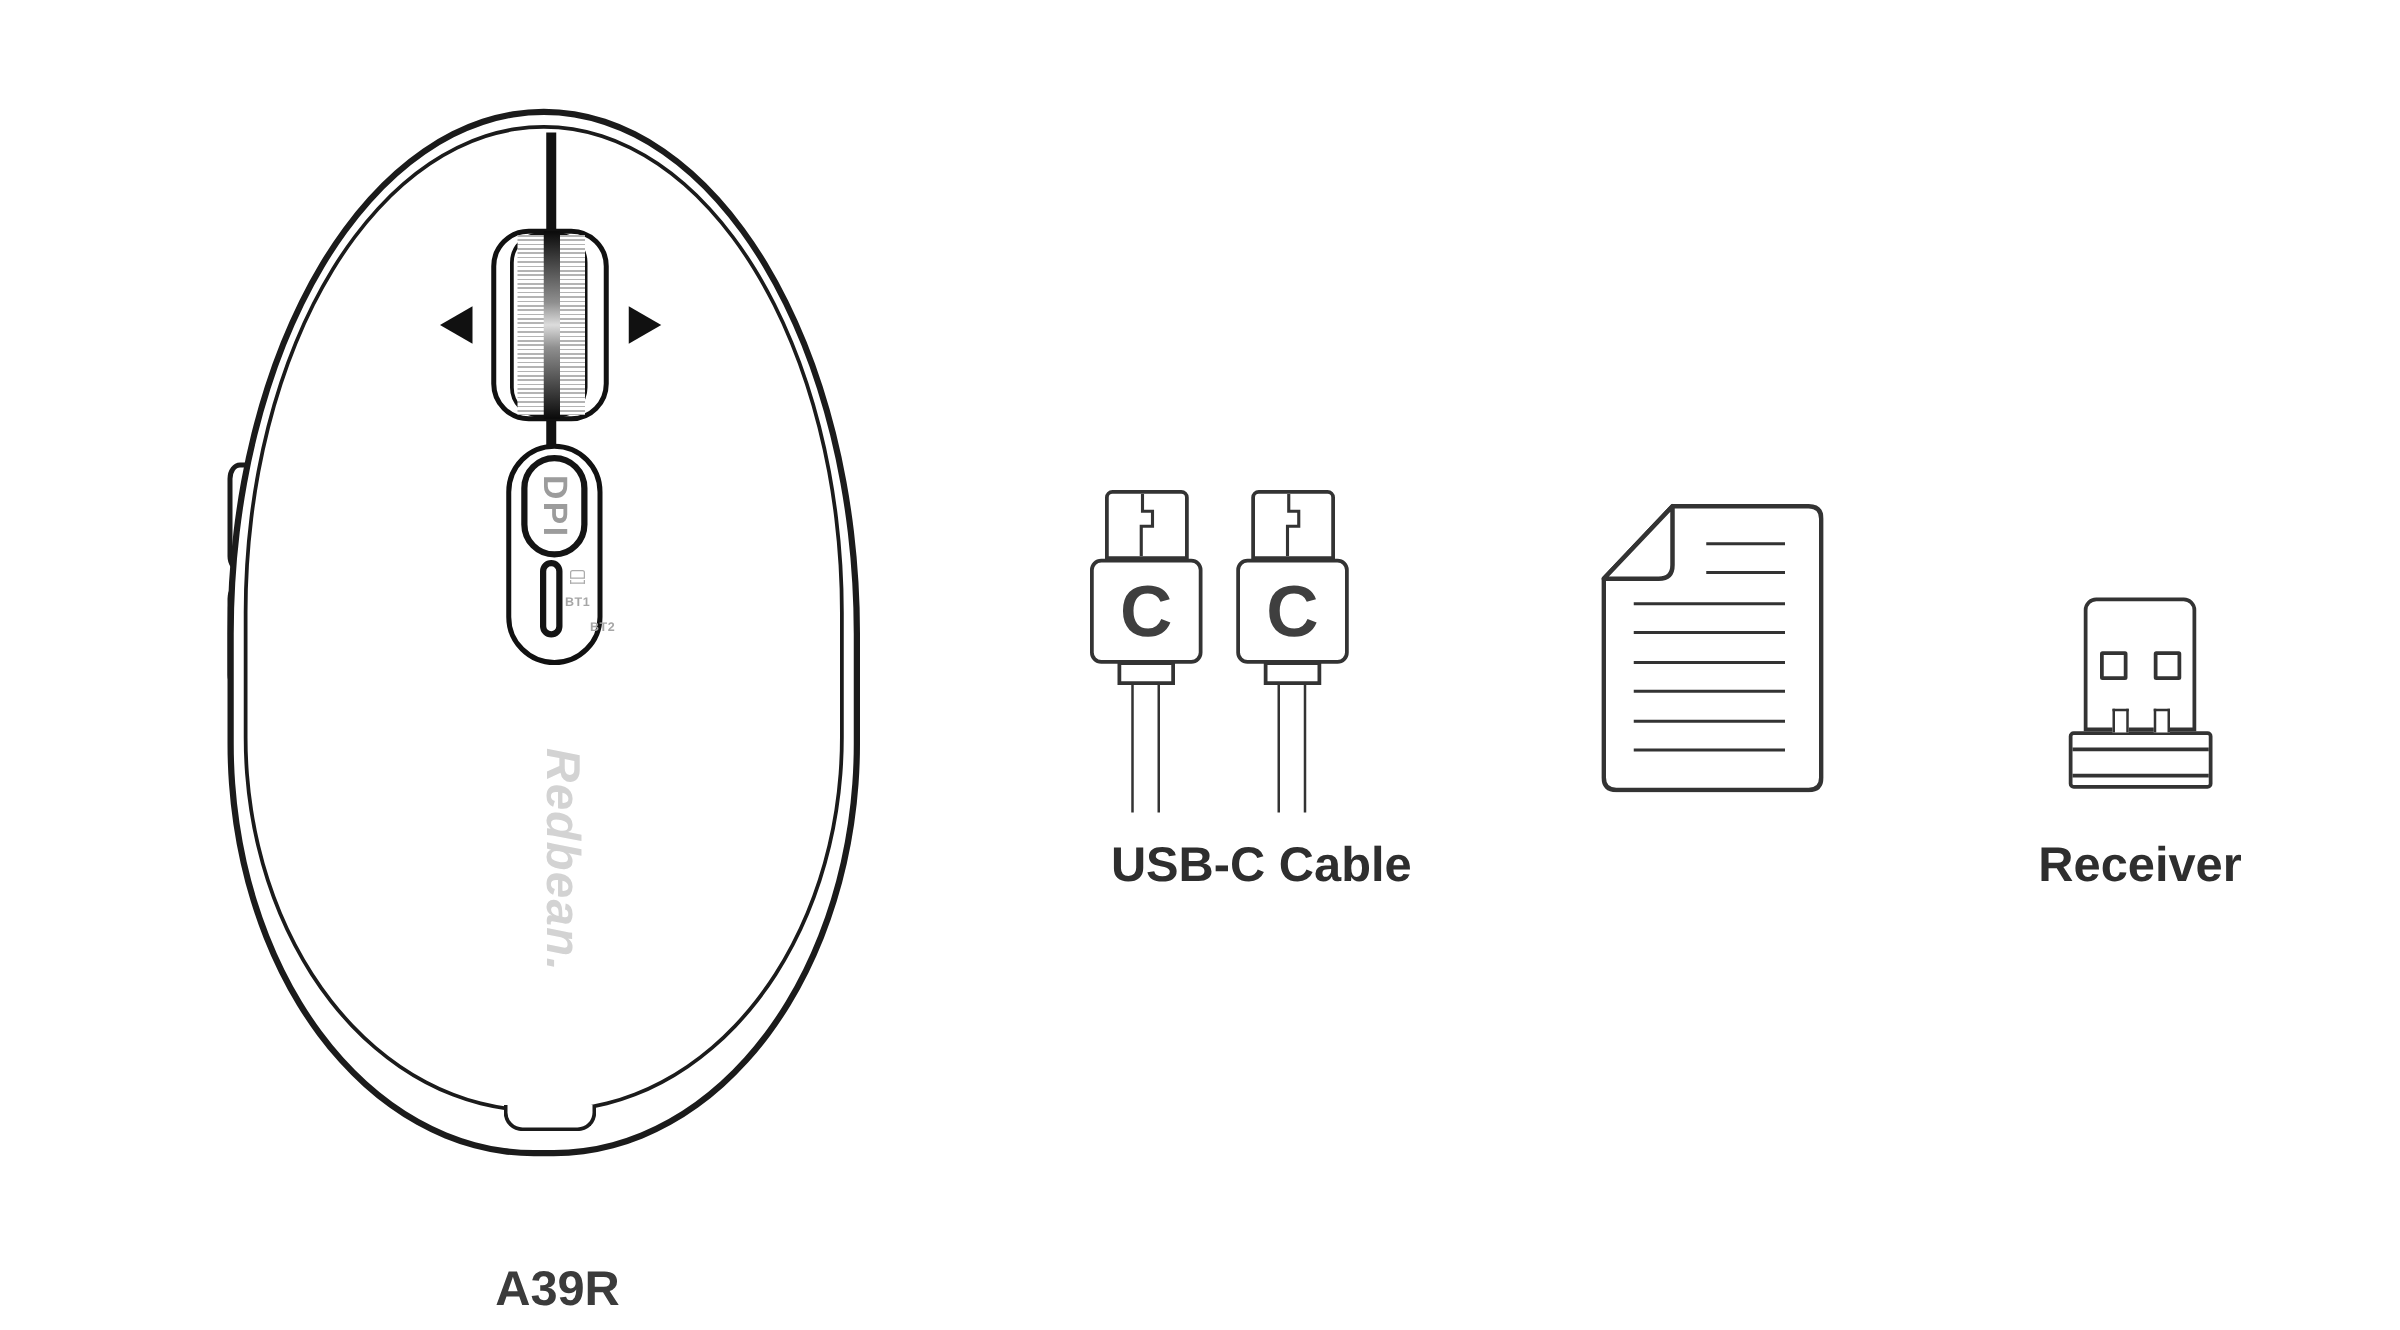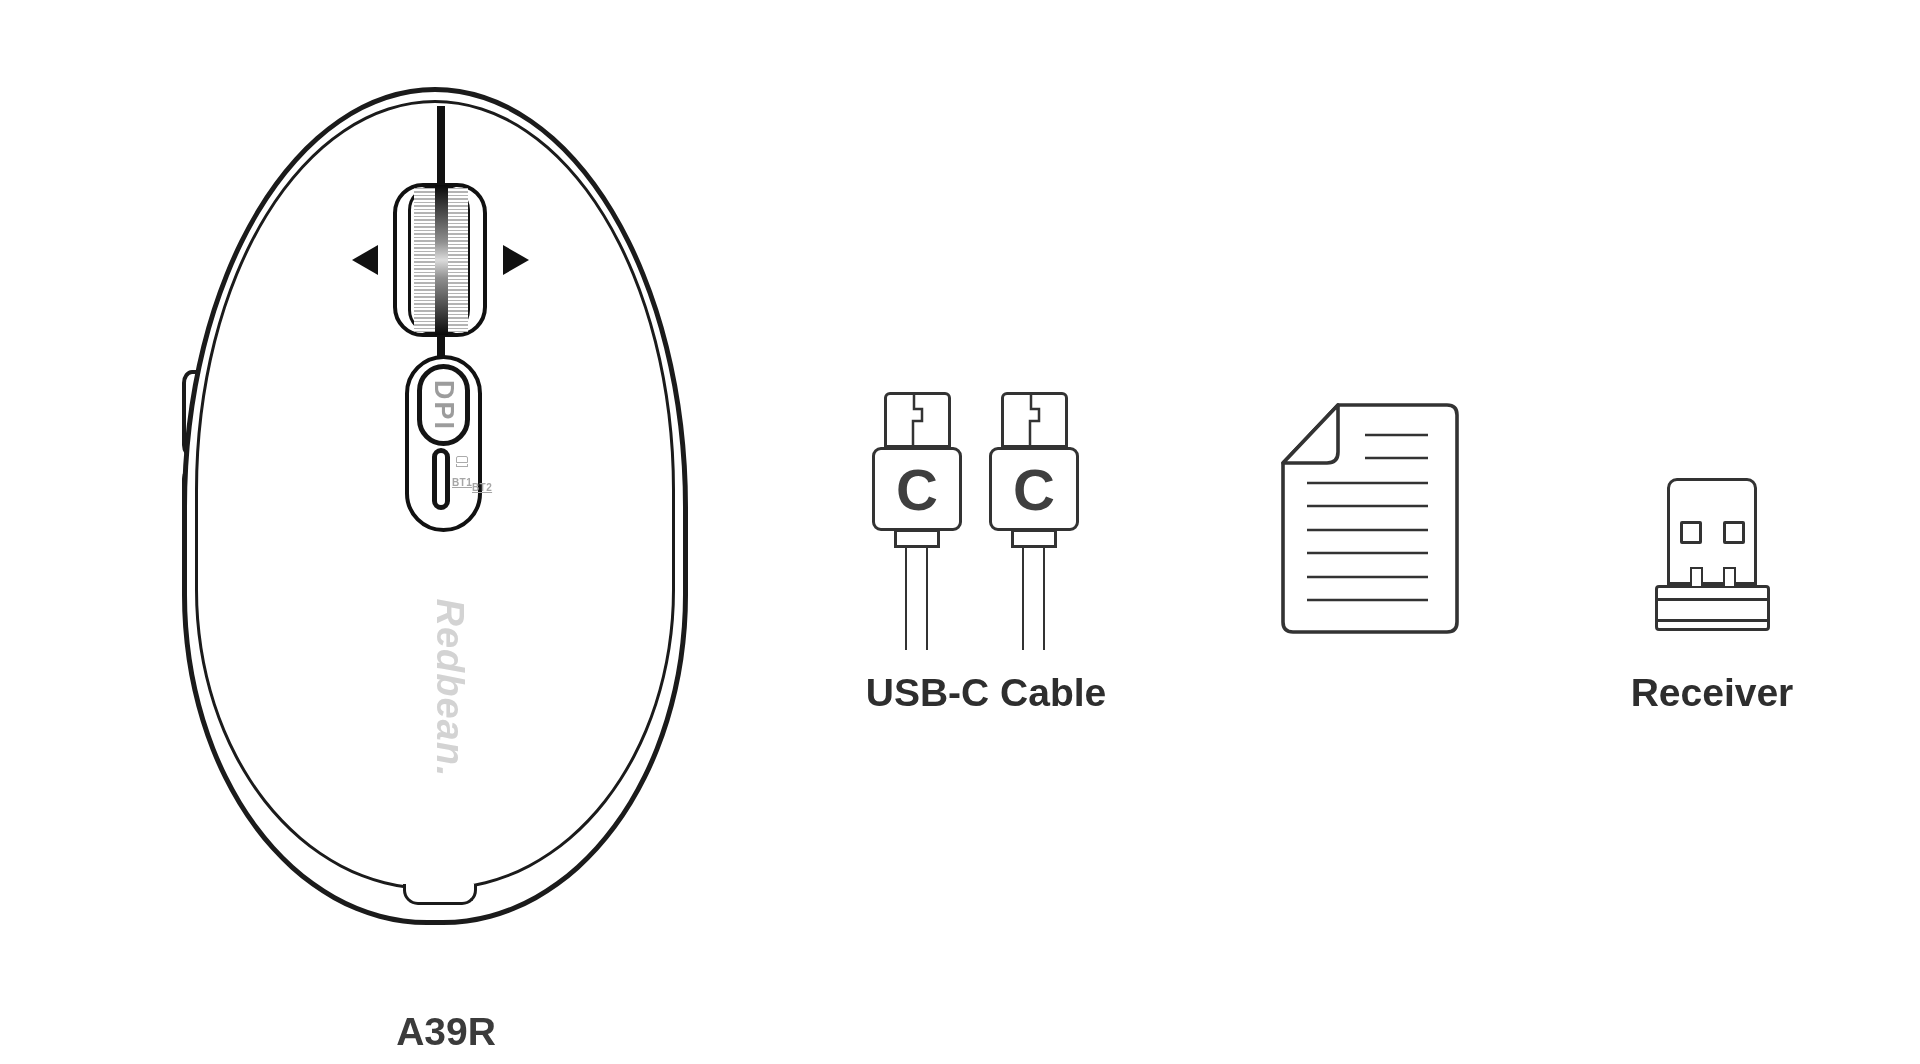--- a/index.html
+++ b/index.html
@@ -32,21 +32,21 @@
                border-radius:39px;box-sizing:border-box;z-index:5;}
   .dpi-ring{left:417px;top:364px;width:53px;height:82px;border:5px solid #141414;border-radius:27px;
             box-sizing:border-box;z-index:6;display:flex;align-items:center;justify-content:center;}
   .dpi-text{transform:rotate(90deg);font-size:27px;font-weight:700;color:#9c9c9c;letter-spacing:2px;}
   .mode-switch{left:432px;top:448px;width:18px;height:62px;border:5px solid #141414;border-radius:10px;
                box-sizing:border-box;z-index:6;background:#fff;}
   .dongle-glyph{left:456px;top:456px;width:12px;height:7px;border:1.5px solid #ababab;border-radius:2px 2px 0 0;
                 box-sizing:border-box;z-index:6;}
   .dongle-glyph:after{content:"";position:absolute;left:-1.5px;top:7px;width:12px;height:2.5px;
                 border:1.5px solid #ababab;border-top:none;box-sizing:border-box;}
-  .bt-label{font-size:10px;font-weight:700;color:#a6a6a6;letter-spacing:0.4px;z-index:6;text-decoration:underline;}
+  .bt-label{font-size:10px;font-weight:700;color:#a6a6a6;letter-spacing:0.4px;z-index:6;}
   .brand-logo{left:449px;top:688px;transform:translate(-50%,-50%) rotate(90deg);white-space:nowrap;
               font-style:italic;font-weight:700;font-size:38px;color:#d3d3d3;letter-spacing:1px;z-index:5;}
   .bottom-notch{left:403px;top:884px;width:74px;height:21px;background:#fff;border:3px solid #1b1b1b;
                 border-top:none;border-radius:0 0 15px 15px;box-sizing:border-box;z-index:4;}
 
   
   .item-label{font-size:39px;font-weight:700;color:#2e2e2e;text-align:center;width:500px;z-index:9;}
 
   
   .usbc-tip{width:67px;height:56px;border:3px solid #333;border-radius:6px 6px 0 0;
@@ -91,21 +91,21 @@
   <div class="abs arrow arrow-right"></div>
 
   <div class="abs dpi-housing"></div>
   <div class="abs dpi-ring">
     <span class="dpi-text">DPI</span>
   </div>
 
   <div class="abs mode-switch"></div>
   <div class="abs dongle-glyph"></div>
   <div class="abs bt-label" style="left:452px;top:477px;">BT1</div>
-  <div class="abs bt-label" style="left:452px;top:482px;padding-left:20px;">BT2</div>
+  <div class="abs bt-label" style="left:452px;top:497px;padding-left:20px;">BT2</div>
 
   <div class="abs brand-logo">Redbean.</div>
   <div class="abs bottom-notch"></div>
 
   <div class="abs item-label" style="left:196px;top:1010px;color:#3b3b3b;">A39R</div>
 
   <div class="abs usbc-tip" style="left:884px;top:392px;">
     <svg width="61" height="50" viewBox="0 0 61 50" style="display:block;">
       <path d="M27 0 V14 H35 V26 H26 V50" fill="none" stroke="#333" stroke-width="2.5"></path>
     </svg>
@@ -120,21 +120,21 @@
     <svg width="61" height="50" viewBox="0 0 61 50" style="display:block;">
       <path d="M27 0 V14 H35 V26 H26 V50" fill="none" stroke="#333" stroke-width="2.5"></path>
     </svg>
   </div>
   <div class="abs usbc-body" style="left:989px;top:447px;">
     <span class="usbc-letter">C</span>
   </div>
   <div class="abs usbc-neck" style="left:1011px;top:529px;"></div>
   <div class="abs usbc-cord" style="left:1022px;top:546px;"></div>
 
-  <div class="abs item-label" style="left:736px;top:671px;">USB-C Cable</div>
+  <div class="abs item-label" style="left:759px;top:671px;">USB-C Cable</div>
 
   <div class="abs" style="left:1281px;top:403px;z-index:5;">
     <svg width="178" height="231" viewBox="0 0 178 231">
       <path d="M57 2 H166 Q176 2 176 12 V219 Q176 229 166 229 H12 Q2 229 2 219 V60 Z" fill="#fff" stroke="#333" stroke-width="3.6" stroke-linejoin="round"></path>
       <path d="M57 2 V49 Q57 60 46 60 H2 Z" fill="#fff" stroke="#333" stroke-width="3.6" stroke-linejoin="round"></path>
       <g stroke="#333" stroke-width="2.4">
         <line x1="84" y1="32" x2="147" y2="32"></line>
         <line x1="84" y1="55" x2="147" y2="55"></line>
         <line x1="26" y1="80" x2="147" y2="80"></line>
         <line x1="26" y1="103" x2="147" y2="103"></line>

